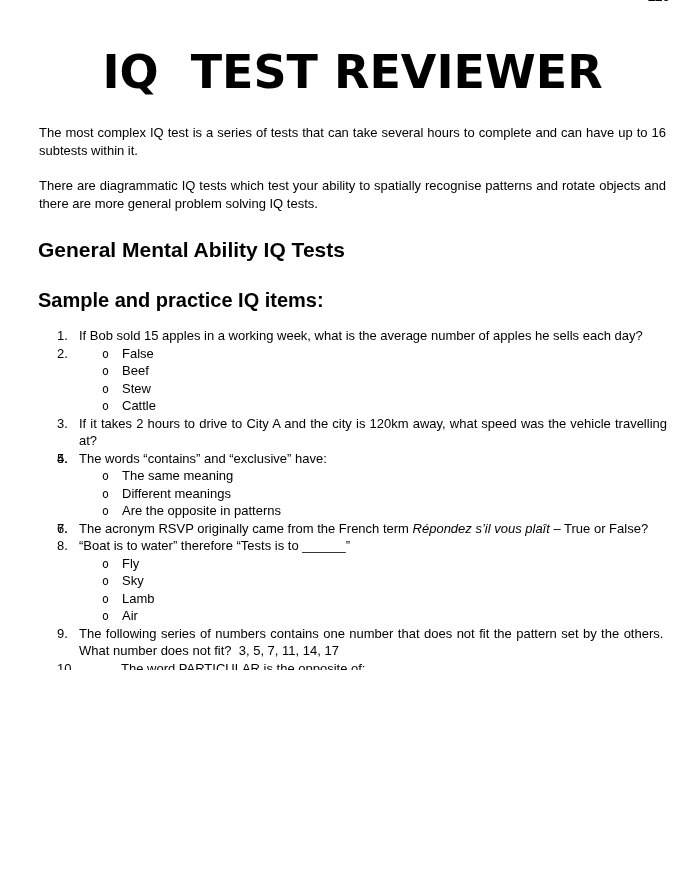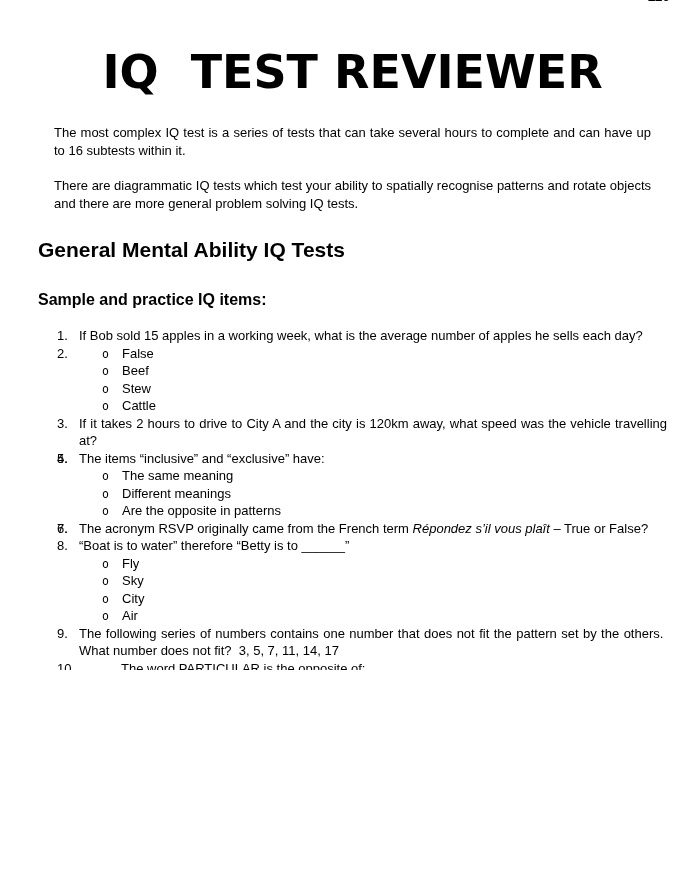--- a/index.html
+++ b/index.html
@@ -34,33 +34,33 @@
     line-height: 52px;
     margin: 0;
     padding-top: 46px;
     letter-spacing: 0px;
     white-space: nowrap;
   }
   .body-text {
     font-size: 13px;
     line-height: 17.5px;
     text-align: justify;
-    margin: 16px;
+    margin: 1px;
   }
   .p1 { margin-top: 26px; }
   .p2 { margin-top: 18px; }
   .section-heading {
     font-size: 21px;
     line-height: 23px;
     font-weight: bold;
     margin: 26px 0 0 0;
   }
   .p3 { margin-top: 18px; }
   .sub-heading {
-    font-size: 16px;
+    font-size: 20px;
     line-height: 20px;
     font-weight: bold;
     margin: 29px 0 0 0;
   }
   .quiz {
     margin-top: 17px;
     font-size: 13px;
     line-height: 17.5px;
   }
   .q-item {
@@ -104,30 +104,30 @@
 
     <div class="quiz" id="quiz-list">
         <div class="q-item"><span class="q-num">1.</span><span class="q-text">If Bob sold 15 apples in a working week, what is the average number of apples he sells each day?</span></div>
         <div class="q-item"><span class="q-num">2.</span></div>
         <div class="option"><span class="opt-marker">o</span><span class="opt-label">False</span></div>
         <div class="option"><span class="opt-marker">o</span><span class="opt-label">Beef</span></div>
         <div class="option"><span class="opt-marker">o</span><span class="opt-label">Stew</span></div>
         <div class="option"><span class="opt-marker">o</span><span class="opt-label">Cattle</span></div>
         <div class="q-item"><span class="q-num">3.</span><span class="q-text">If it takes 2 hours to drive to City A and the city is 120km away, what speed was the vehicle travelling at?</span></div>
         <div class="q-item"><span class="q-num">4.</span></div>
-        <div class="q-item"><span class="q-num">5.</span><span class="q-text">The items “inclusive” and “exclusive” have:</span></div>
+        <div class="q-item"><span class="q-num">5.</span><span class="q-text">The words “contains” and “exclusive” have:</span></div>
         <div class="option"><span class="opt-marker">o</span><span class="opt-label">The same meaning</span></div>
         <div class="option"><span class="opt-marker">o</span><span class="opt-label">Different meanings</span></div>
         <div class="option"><span class="opt-marker">o</span><span class="opt-label">Are the opposite in patterns</span></div>
         <div class="q-item"><span class="q-num">6.</span></div>
         <div class="q-item"><span class="q-num">7.</span><span class="q-text">The acronym RSVP originally came from the French term <i>Répondez s’il vous plaît</i> – True or False?</span></div>
-        <div class="q-item"><span class="q-num">8.</span><span class="q-text">“Boat is to water” therefore “Betty is to ______”</span></div>
+        <div class="q-item"><span class="q-num">8.</span><span class="q-text">“Boat is to water” therefore “Tests is to ______”</span></div>
         <div class="option"><span class="opt-marker">o</span><span class="opt-label">Fly</span></div>
         <div class="option"><span class="opt-marker">o</span><span class="opt-label">Sky</span></div>
-        <div class="option"><span class="opt-marker">o</span><span class="opt-label">City</span></div>
+        <div class="option"><span class="opt-marker">o</span><span class="opt-label">Lamb</span></div>
         <div class="option"><span class="opt-marker">o</span><span class="opt-label">Air</span></div>
         <div class="q-item"><span class="q-num">9.</span><span class="q-text">The following series of numbers contains one number that does not fit the pattern set by the others.&nbsp; What number does not fit?&nbsp; 3, 5, 7, 11, 14, 17</span></div>
         <div class="q-item wide-gap"><span class="q-num">10.</span><span class="q-text">The word PARTICULAR is the opposite of:</span></div>
         <div class="option"><span class="opt-marker">o</span><span class="opt-label">Distinct</span></div>
         <div class="option"><span class="opt-marker">o</span><span class="opt-label">Vague</span></div>
         <div class="option"><span class="opt-marker">o</span><span class="opt-label">Exacting</span></div>
         <div class="option"><span class="opt-marker">o</span><span class="opt-label">Fussy</span></div>
       </div>
   </div>
 </div>

